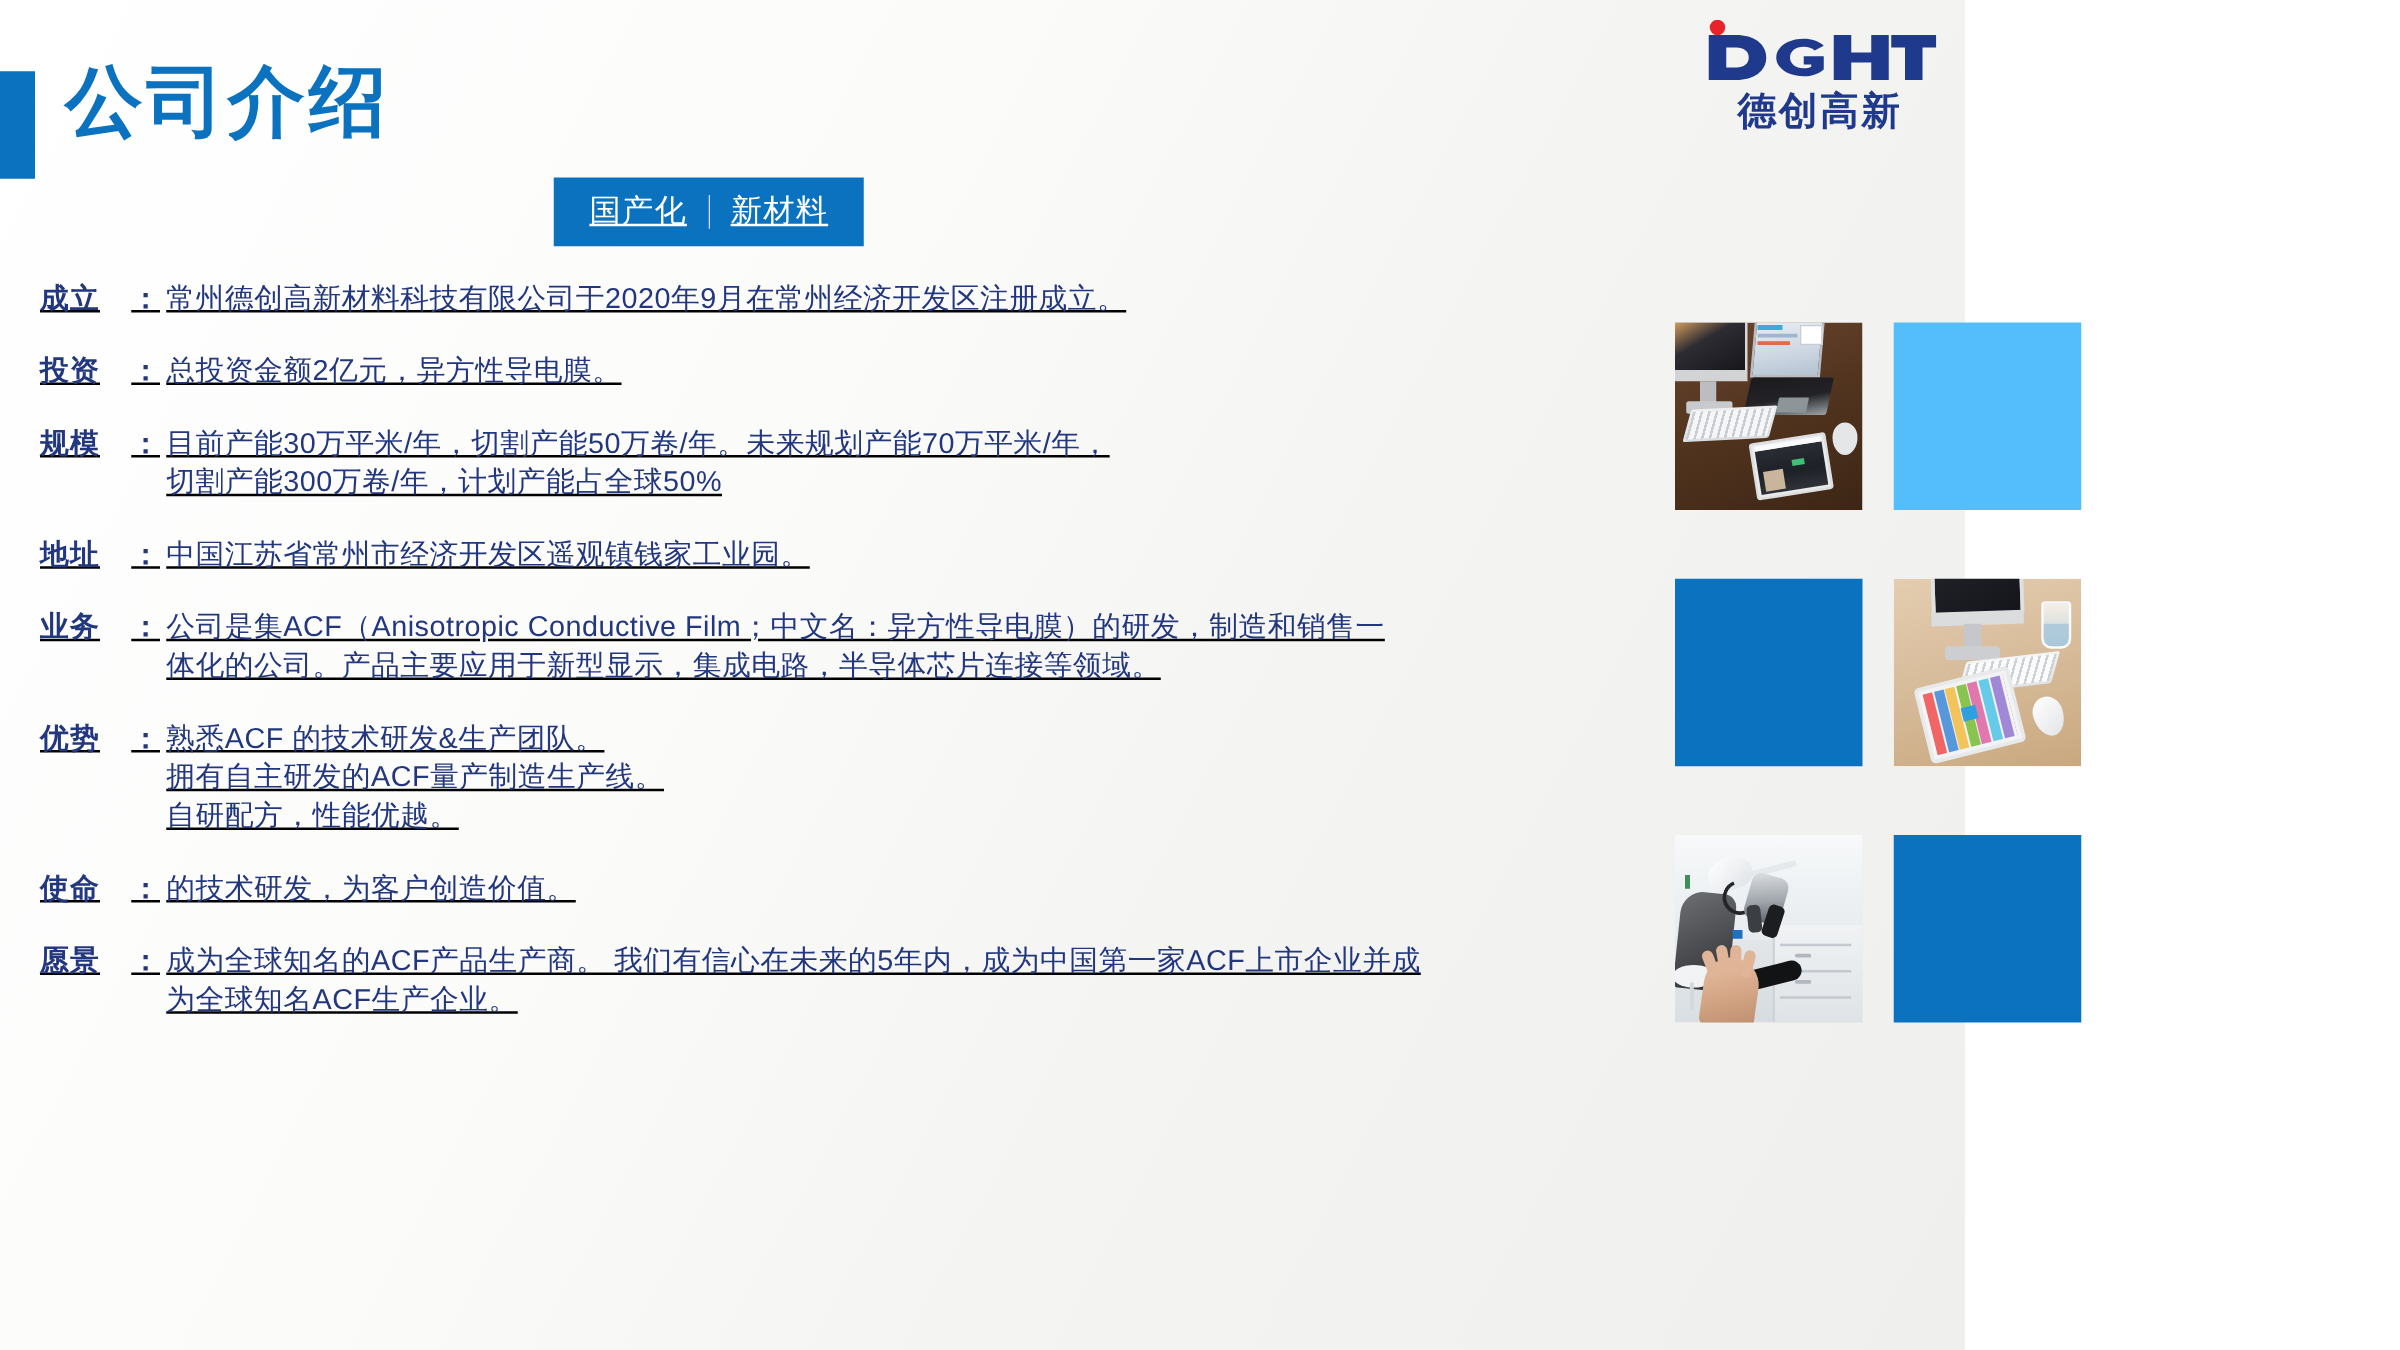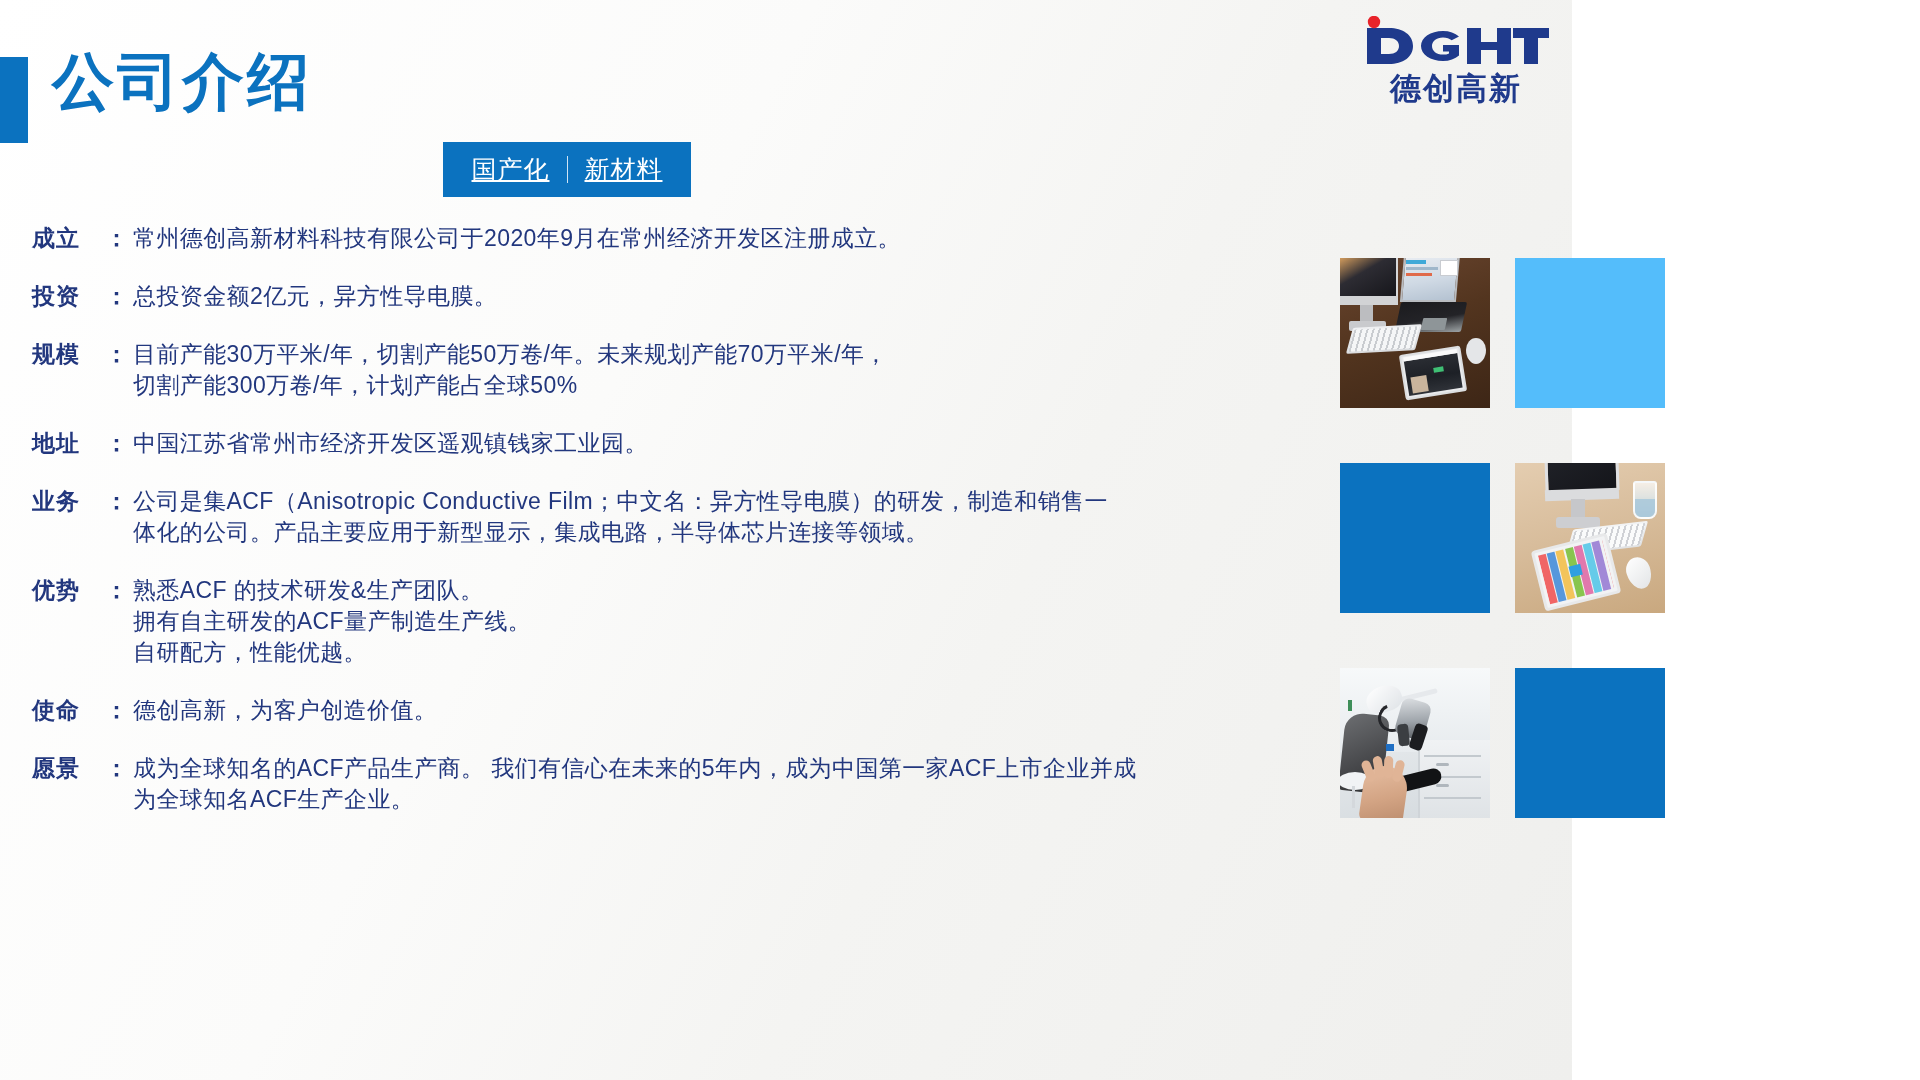--- a/index.html
+++ b/index.html
@@ -60,20 +60,21 @@
     font-size:25px; letter-spacing:1px; line-height:1;text-decoration:underline;
   }
   .tagline-sep {
     width:1px; height:27px; background:#cfe4f5; display:block;
   }
 
   
   .content {
     position:absolute; left:32px; top:223px;
     width:1260px;
+    text-decoration:underline;
   }
   .row {
     display:flex;
     align-items:flex-start;
     margin-bottom:27px;
   }
   .row-label {
     flex:0 0 auto;
     min-width:72px;
     font-size:23px; font-weight:bold;
@@ -289,21 +290,21 @@
       <div class="row-label">优势</div>
       <div class="row-colon">：</div>
       <div class="row-body">熟悉ACF 的技术研发&amp;生产团队。
 拥有自主研发的ACF量产制造生产线。
 自研配方，性能优越。</div>
     </div>
 
     <div class="row">
       <div class="row-label">使命</div>
       <div class="row-colon">：</div>
-      <div class="row-body">德创高新，为客户创造价值。</div>
+      <div class="row-body">的技术研发，为客户创造价值。</div>
     </div>
 
     <div class="row">
       <div class="row-label">愿景</div>
       <div class="row-colon">：</div>
       <div class="row-body">成为全球知名的ACF产品生产商。 我们有信心在未来的5年内，成为中国第一家ACF上市企业并成
 为全球知名ACF生产企业。</div>
     </div>
 
   </div>

